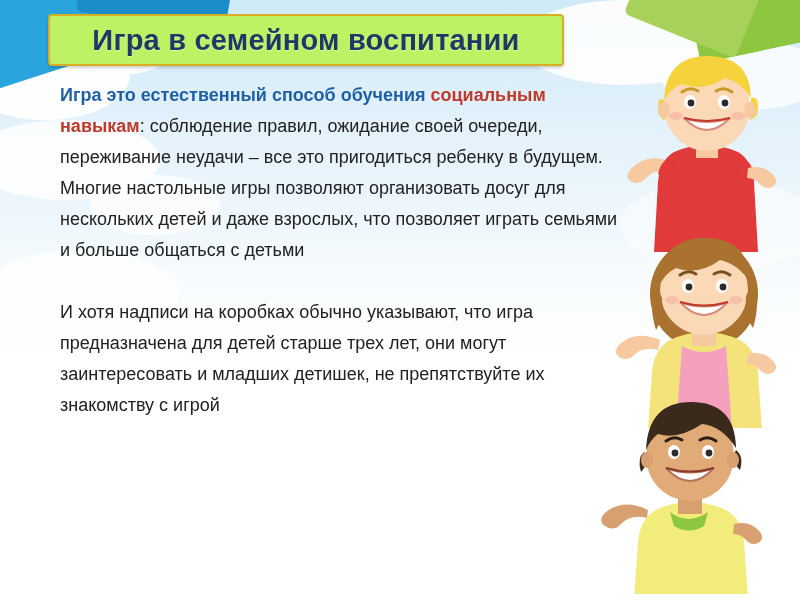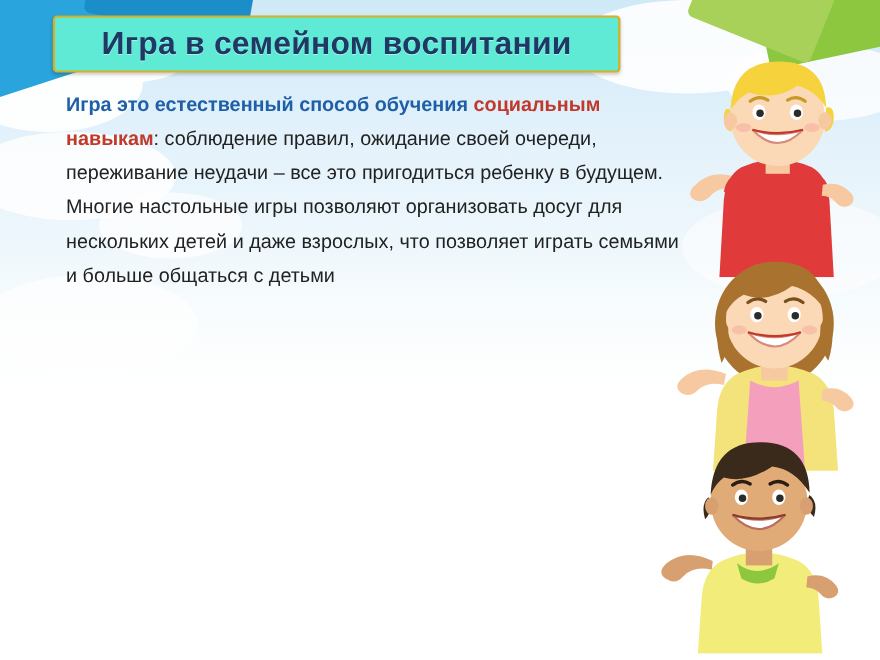--- a/index.html
+++ b/index.html
@@ -92,21 +92,21 @@
     border-radius: 6px;
   }
 
   
   .title-bar {
     position: absolute;
     left: 48px;
     top: 14px;
     width: 512px;
     height: 48px;
-    background: #5eead4;
+    background: #bef264;
     border: 2px solid #d9ae22;
     border-radius: 4px;
     box-shadow: 0 2px 3px rgba(0,0,0,.18);
     display: flex;
     align-items: center;
     justify-content: center;
   }
   .title-text {
     color: #1f3864;
     font-size: 29px;
@@ -182,20 +182,21 @@
   <div class="ribbon-blue2"></div>
   <div class="ribbon-green"></div>
   <div class="ribbon-green2"></div>
 
   <div class="title-bar">
     <span class="title-text">Игра в семейном воспитании</span>
   </div>
 
   <div class="body-text">
     <p><span class="hl-blue">Игра это естественный способ обучения </span><span class="hl-red">социальным навыкам</span><span>: соблюдение правил, ожидание своей очереди, переживание неудачи – все это пригодиться ребенку в будущем. Многие настольные игры позволяют организовать досуг для нескольких детей и даже взрослых, что позволяет играть семьями и больше общаться с детьми</span></p>
+    <p class="para2">И хотя надписи на коробках обычно указывают, что игра предназначена для детей старше трех лет, они могут заинтересовать и младших детишек, не препятствуйте их знакомству с игрой</p>
   </div>
 
   <div class="page-number">6</div>
 
   <div class="kid kid-red">
     <svg width="180" height="200" viewBox="0 0 180 200" xmlns="http://www.w3.org/2000/svg">
 
       <path d="M52 108 q-22 -6 -36 10 q-6 8 2 12 q8 3 14 -4 q8 -9 20 -6 z" fill="#f6c9a0"></path>
 
       <path d="M60 100 q32 -14 64 0 q14 8 16 30 l4 70 l-104 0 l4 -70 q2 -22 16 -30 z" fill="#e03a3a"></path>

